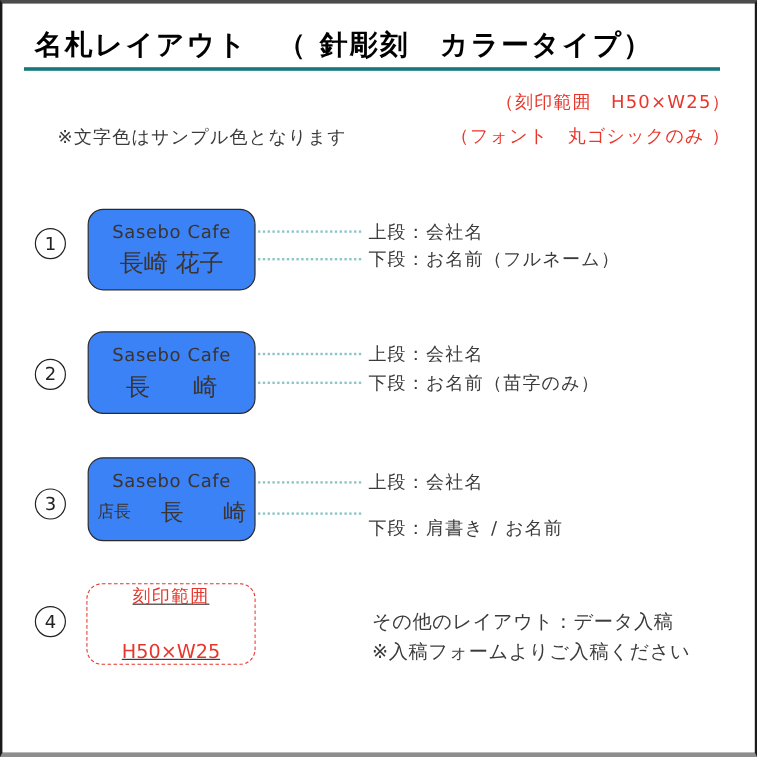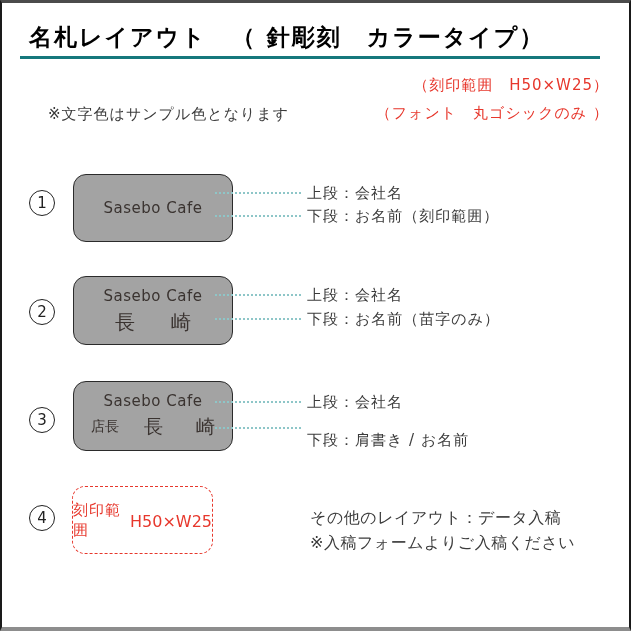--- a/index.html
+++ b/index.html
@@ -36,24 +36,24 @@
     box-sizing:border-box;
     display:flex;align-items:center;justify-content:center;
     font-size:15px;color:#222222;background:#ffffff;
   }
   .num-1{top:187px;}
   .num-2{top:296px;}
   .num-3{top:404px;}
   .num-4{top:502px;}
 
   .badge{
-    left:71px;width:160px;
+    left:71px;width:140px;
     box-sizing:border-box;
     border:1.6px solid #2b2b2b;border-radius:13px;
-    background:#a3a3a3;
+    background:#3b82f6;
     display:flex;flex-direction:column;align-items:center;justify-content:center;
   }
   .badge-1{top:171px;height:68px;}
   .badge-2{top:273px;height:69px;}
   .badge-3{top:378px;height:70px;}
   .badge-co{font-size:15px;color:#3a3330;letter-spacing:0.5px;line-height:19px;white-space:nowrap;}
   .badge-name{font-size:20px;color:#3a3330;line-height:26px;margin-top:3px;white-space:nowrap;}
   .badge-name-sp{letter-spacing:8px;margin-right:-8px;}
   .badge-bottom-row{display:flex;align-items:center;gap:25px;margin-top:3px;}
   .badge-role{font-size:14px;color:#3a3330;}
@@ -69,22 +69,23 @@
 
   .leader-label{left:305px;font-size:15px;letter-spacing:1px;color:#3b3b3b;white-space:nowrap;}
   .lbl-1a{top:181px;} .lbl-1b{top:204px;}
   .lbl-2a{top:283px;} .lbl-2b{top:307px;}
   .lbl-3a{top:390px;} .lbl-3b{top:416px;margin-top:12px;}
 
   .stamp-box{
     left:70px;top:483px;width:141px;height:68px;
     box-sizing:border-box;
     border:1.5px dashed #e7372c;border-radius:13px;
-    display:flex;flex-direction:row;align-items:center;justify-content:space-between;
+    display:flex;flex-direction:column;align-items:center;justify-content:space-between;
     background:#ffffff;
+    text-decoration:underline;
   }
   .stamp-line1{font-size:15px;letter-spacing:1px;line-height:20px;}
   .stamp-line2{font-size:16px;line-height:20px;margin-top:3px;}
   .red-text{color:#e7372c;}
   .info{left:308px;font-size:16px;letter-spacing:0.5px;color:#3b3b3b;white-space:nowrap;margin-top:16px;}
   .info-1{top:489px;}
   .info-2{top:514px;}
 </style>
 </head>
 <body>
@@ -96,25 +97,26 @@
 
   <div class="abs note note-2">※文字色はサンプル色となります</div>
   <div class="abs red-note red-note-1 red-text">（刻印範囲　H50×W25）</div>
   <div class="abs red-note red-note-2 red-text">（フォント　丸ゴシックのみ ）</div>
 
   <div class="abs num-circle num-1">
     <span>1</span>
   </div>
   <div class="abs badge badge-1">
     <div class="badge-co">Sasebo Cafe</div>
+    <div class="badge-name">長崎 花子</div>
   </div>
   <div class="abs dotline dot-1a"></div>
   <div class="abs dotline dot-1b"></div>
   <div class="abs leader-label lbl-1a">上段：会社名</div>
-  <div class="abs leader-label lbl-1b">下段：お名前（刻印範囲）</div>
+  <div class="abs leader-label lbl-1b">下段：お名前（フルネーム）</div>
 
   <div class="abs num-circle num-2">
     <span>2</span>
   </div>
   <div class="abs badge badge-2">
     <div class="badge-co">Sasebo Cafe</div>
     <div class="badge-name badge-name-sp">長　崎</div>
   </div>
   <div class="abs dotline dot-2a"></div>
   <div class="abs dotline dot-2b"></div>

